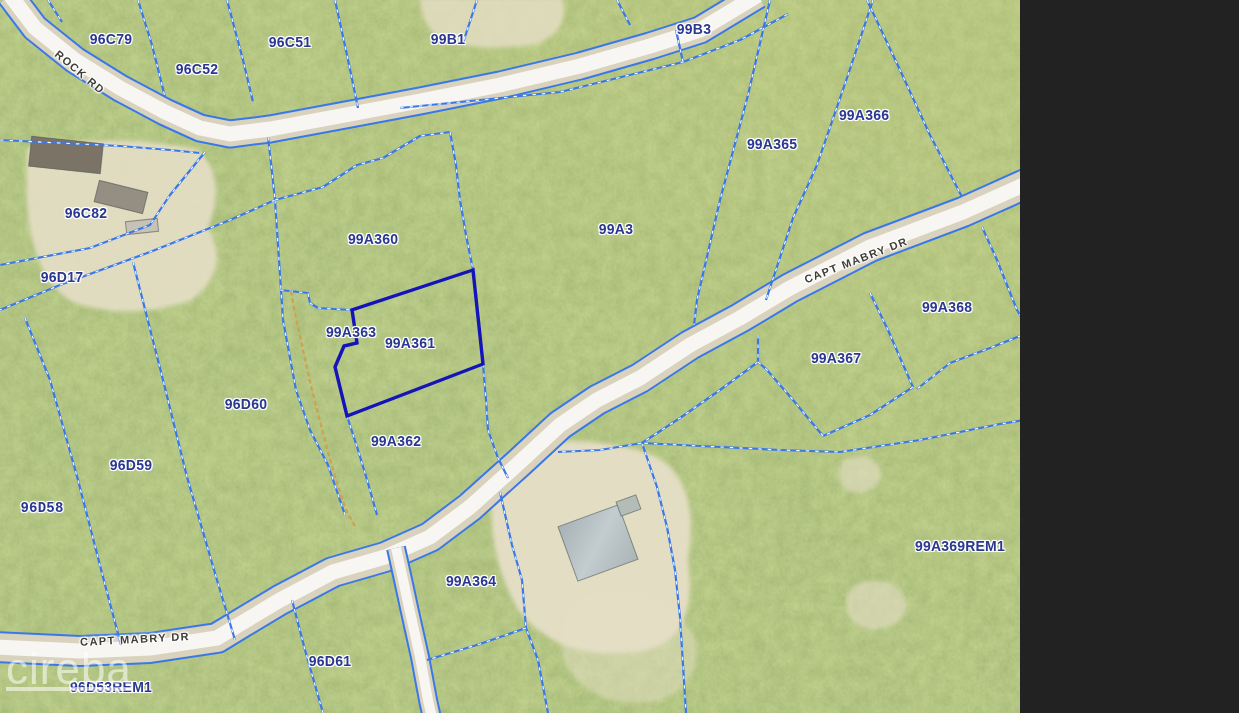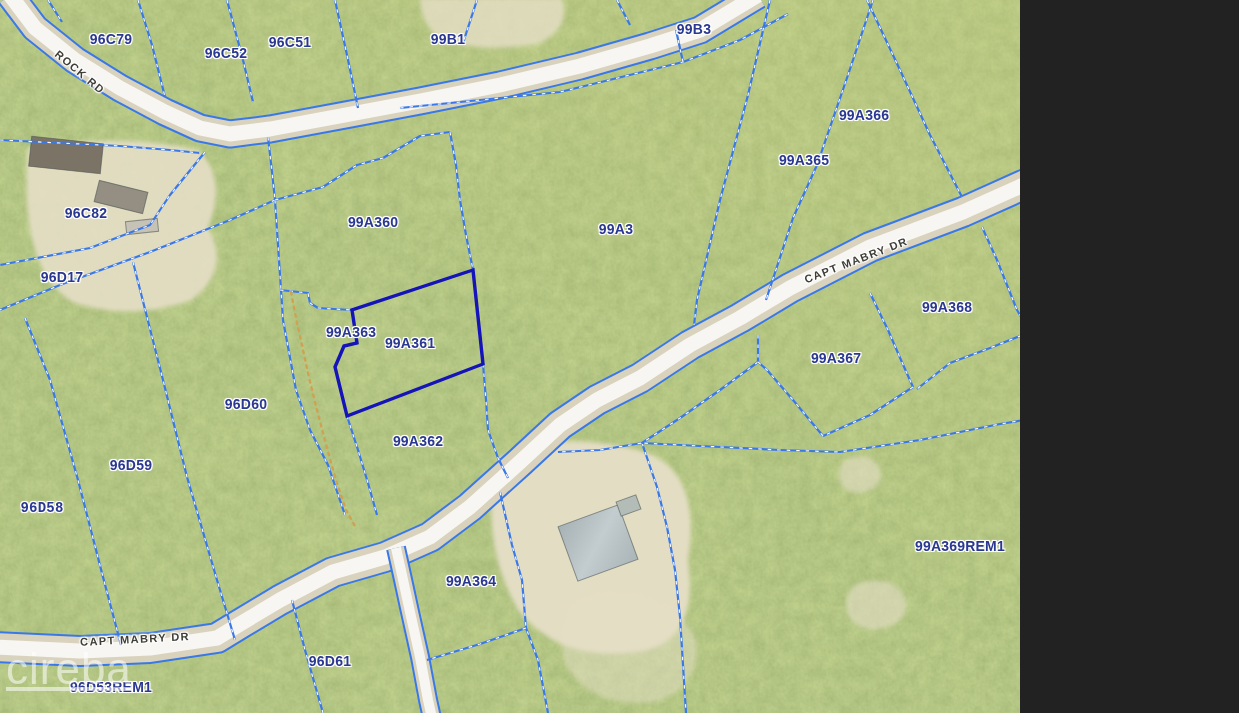--- a/index.html
+++ b/index.html
@@ -172,37 +172,37 @@
     <g id="g-trail">
         <polyline points="291,292 296,318 303,350 310,382 318,414 327,448 336,480 346,510 356,528" fill="none" stroke="#cfa252" stroke-width="2.4" stroke-dasharray="2.5 5" stroke-linecap="round"></polyline>
       </g>
     <g id="g-selected">
         <polygon points="473,270 352,310 357,343 344,346 335,367 347,416 483,364" fill="none" stroke="#1414b8" stroke-width="3.4" stroke-linejoin="miter"></polygon>
       </g>
   </svg>
 
   <div id="labels">
       <div class="parcel-label" style="left: 111px; top: 39px;">96C79</div>
-      <div class="parcel-label" style="left: 197px; top: 53px; margin-left: 29px;">96C52</div>
+      <div class="parcel-label" style="left: 197px; top: 69px;">96C52</div>
       <div class="parcel-label" style="left: 290px; top: 42px;">96C51</div>
       <div class="parcel-label" style="left: 448px; top: 31px; margin-top: 8px;">99B1</div>
       <div class="parcel-label" style="left: 694px; top: 29px;">99B3</div>
       <div class="parcel-label" style="left: 1057px; top: 74px;">99A7</div>
       <div class="parcel-label" style="left: 864px; top: 115px;">99A366</div>
-      <div class="parcel-label" style="left: 772px; top: 160px; margin-left: 32px;">99A365</div>
+      <div class="parcel-label" style="left: 772px; top: 144px;">99A365</div>
       <div class="parcel-label" style="left: 86px; top: 169px; margin-top: 44px;">96C82</div>
-      <div class="parcel-label" style="left: 373px; top: 222px;">99A360</div>
+      <div class="parcel-label" style="left: 373px; top: 239px;">99A360</div>
       <div class="parcel-label" style="left: 616px; top: 229px;">99A3</div>
       <div class="parcel-label" style="left: 62px; top: 277px;">96D17</div>
       <div class="parcel-label" style="left: 325px; top: 332px; margin-left: 26px;">99A363</div>
       <div class="parcel-label" style="left: 410px; top: 343px;">99A361</div>
       <div class="parcel-label" style="left: 947px; top: 307px;">99A368</div>
       <div class="parcel-label" style="left: 836px; top: 358px; text-align: center;">99A367</div>
       <div class="parcel-label" style="left: 246px; top: 404px;">96D60</div>
-      <div class="parcel-label" style="left: 418px; top: 441px;">99A362</div>
+      <div class="parcel-label" style="left: 396px; top: 441px;">99A362</div>
       <div class="parcel-label" style="left: 131px; top: 457px; margin-top: 8px;">96D59</div>
       <div class="parcel-label" style="left: 42px; top: 508px; font-family: Liberation Mono, monospace;">96D58</div>
       <div class="parcel-label" style="left: 960px; top: 546px;">99A369REM1</div>
       <div class="parcel-label" style="left: 471px; top: 581px;">99A364</div>
       <div class="parcel-label" style="left: 330px; top: 661px;">96D61</div>
       <div class="parcel-label" style="left: 111px; top: 687px;">96D53REM1</div>
       <div class="road-label" style="left: 80px; top: 72px; transform: translate(-50%, -50%) rotate(40deg);">ROCK RD</div>
       <div class="road-label" style="left: 856px; top: 260px; transform: translate(-50%, -50%) rotate(-21deg);">CAPT MABRY DR</div>
       <div class="road-label" style="left: 135px; top: 639px; transform: translate(-50%, -50%) rotate(-3deg);">CAPT MABRY DR</div>
     </div>

